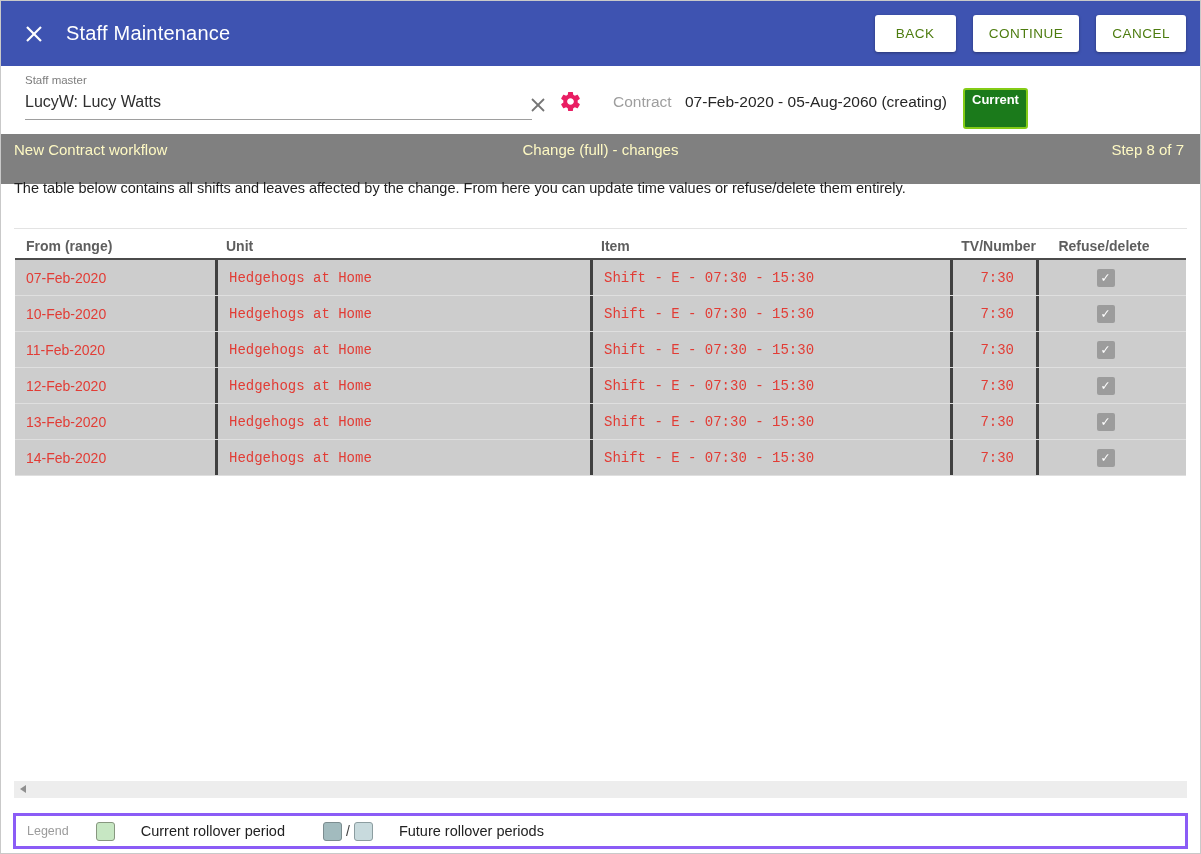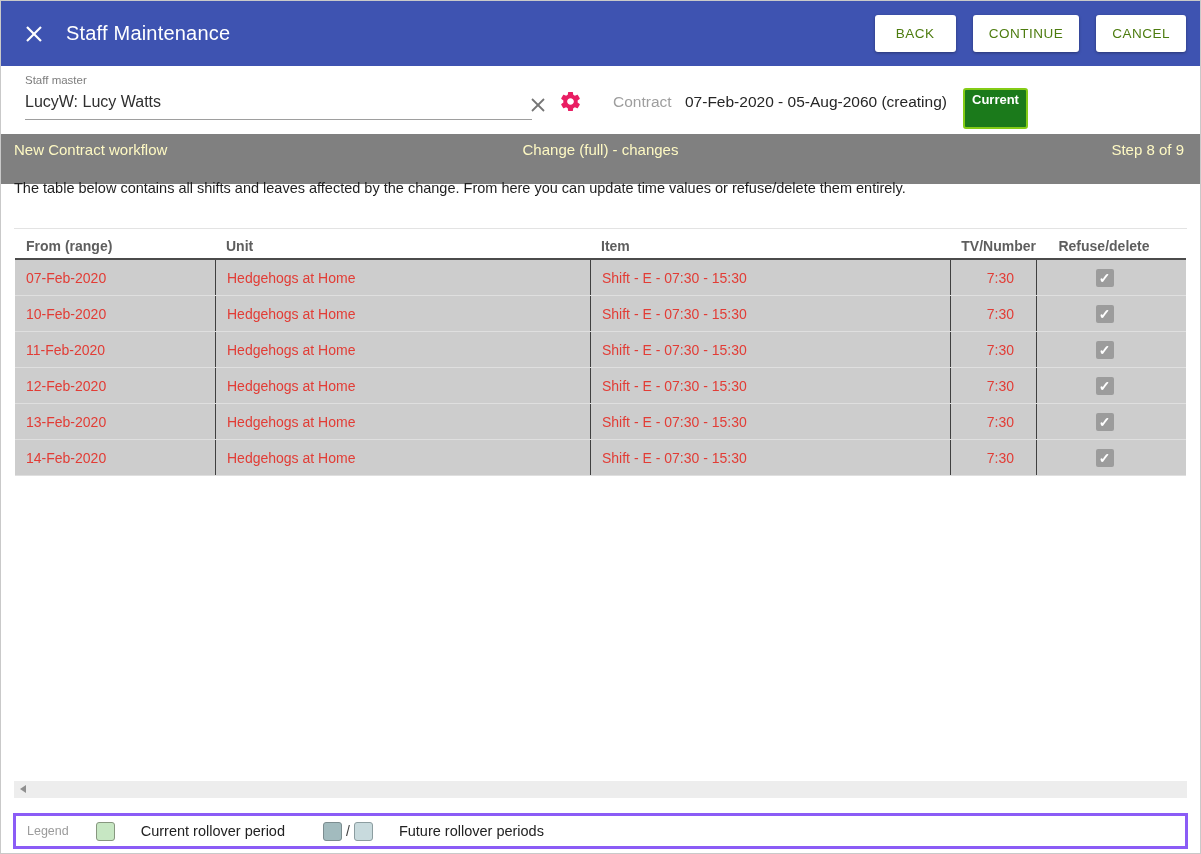--- a/index.html
+++ b/index.html
@@ -56,21 +56,21 @@
   .desc-divider { position:absolute; top:227px; left:13px; right:13px; border-bottom:1px solid #e3e3e3; }
 
   
   .table { position:absolute; top:232px; left:14px; right:14px; }
   .thead, .trow { display:grid; grid-template-columns:200px 375px 360px 86px 1fr; align-items:center; }
   .thead { height:27px; border-bottom:2px solid #4b4b4b; color:#5e5e5e; font-size:14px; font-weight:700; }
   .c1, .c2, .c3 { padding-left:11px; }
   .c4 { text-align:right; }
   .c5 { text-align:center; padding-right:14px; }
   .trow { height:36px; background:var(--rowGray,#cdcdcd); color:var(--rowText,#e23c35); font-size:14px; border-bottom:1px solid #dfdfdf; }
-  .trow .c2, .trow .c3, .trow .c4, .trow .c5 { border-left:1px solid #404040; height:100%; display:flex; align-items:center; }
+  .trow .c2, .trow .c3, .trow .c4, .trow .c5 { border-left:3px solid #404040; height:100%; display:flex; align-items:center;font-family:Liberation Mono, monospace; }
   .trow .c2, .trow .c3 { justify-content:flex-start; }
   .trow .c4 { justify-content:flex-end; padding-right:22px; }
   .trow .c5 { justify-content:center; }
   .checkbox {
     width:18px; height:18px; background:#9c9c9c; border-radius:2px;
     display:inline-flex; align-items:center; justify-content:center; cursor:default;
   }
   .checkbox .check { color:#fff; font-size:14px; font-weight:700; line-height:18px; }
 
   
@@ -130,21 +130,21 @@
       </svg>
     </span>
     <div class="contract-label">Contract</div>
     <div class="contract-value">07-Feb-2020 - 05-Aug-2060 (creating)</div>
     <div class="badge">Current</div>
   </section>
 
   <div class="workflow">
     <span class="wf-left">New Contract workflow</span>
     <span class="wf-center">Change (full) - changes</span>
-    <span class="wf-right">Step 8 of 9</span>
+    <span class="wf-right">Step 8 of 7</span>
   </div>
 
   <div class="description">
     <div>The table below contains all shifts and leaves affected by the change. From here you can update time values or refuse/delete them entirely.</div>
   </div>
   <div class="desc-divider"></div>
 
   <div class="table">
     <div class="thead">
       <div class="c1">From (range)</div>

